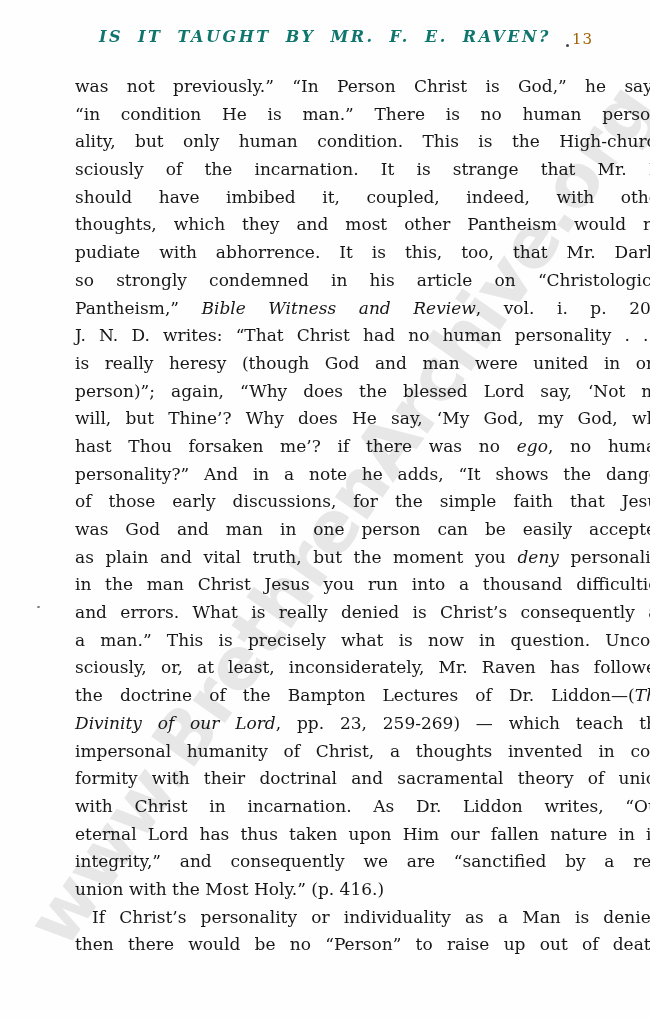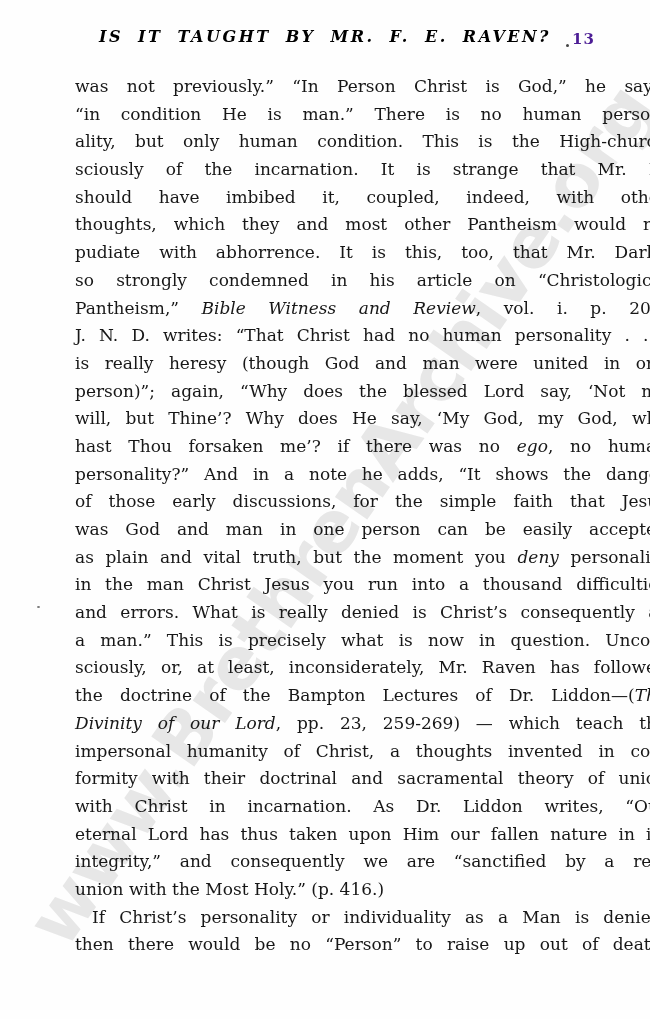--- a/index.html
+++ b/index.html
@@ -34,30 +34,30 @@
     width: 650px;
     text-align: center;
     z-index: 2;
   }
   .running-header .title {
     font-style: italic;
     font-weight: 600;
     font-size: 16px;
     letter-spacing: 2.5px;
     word-spacing: 7px;
-    color: #000000;
+    color: #0f766e;
   }
   .pagenum {
     position: absolute;
     top: 30px;
     left: 572px;
     font-size: 15px;
-    font-weight: 700;
+    font-weight: 400;
     letter-spacing: 1px;
-    color: #4c1d95;
+    color: #a16207;
     z-index: 2;
   }
   .body-text {
     position: absolute;
     top: 73px;
     left: 35px;
     width: 592px;
     z-index: 2;
     margin-left: 40px;
   }

